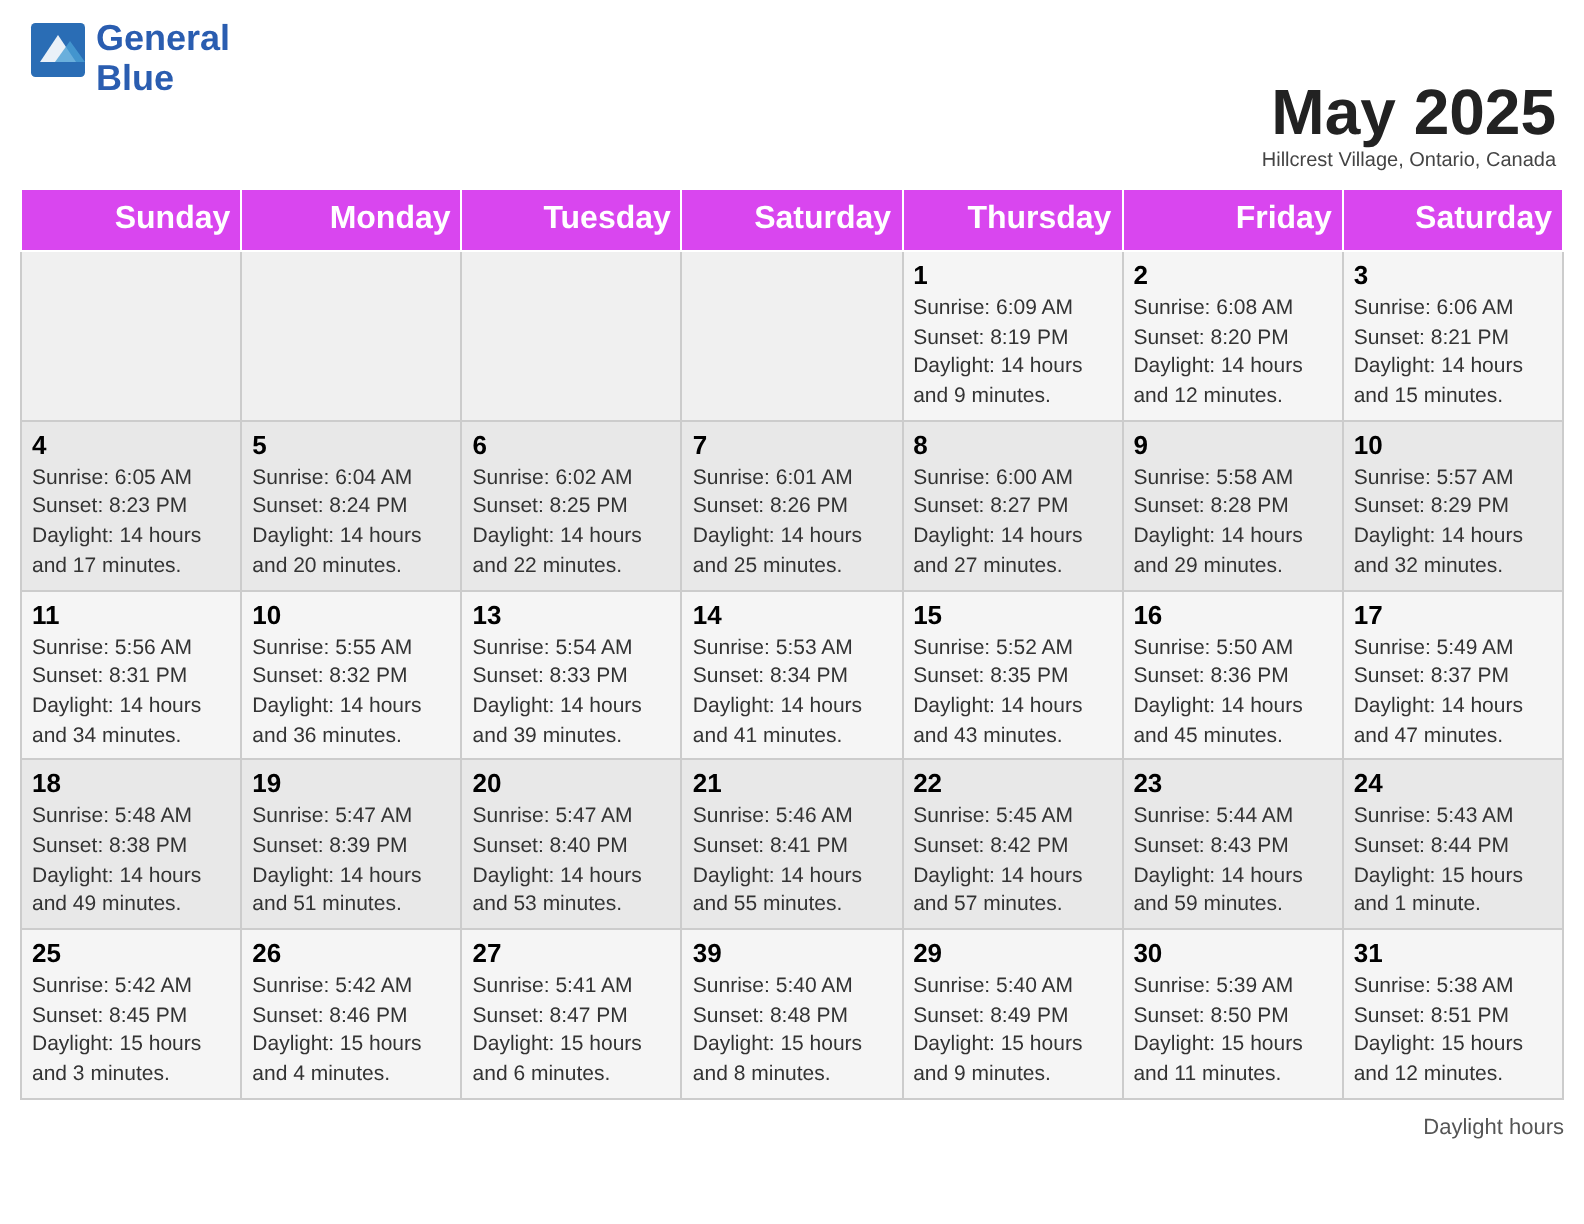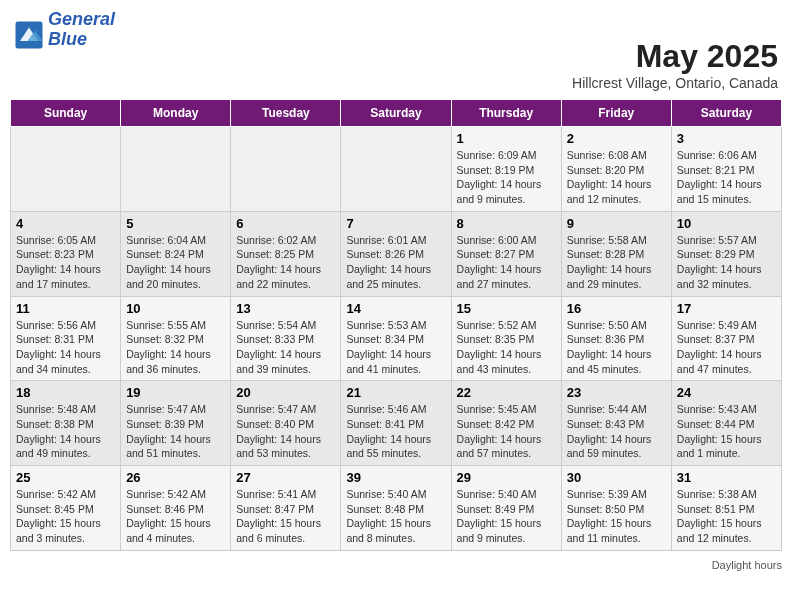--- a/index.html
+++ b/index.html
@@ -12,23 +12,22 @@
     }
     .header-area {
       display: flex;
       justify-content: space-between;
       align-items: flex-start;
       margin-bottom: 8px;
       padding: 0 4px;
     }
     .logo {
       display: flex;
-      align-items: flex-end;
+      align-items: flex-start;
       gap: 4px;
-      font-style: italic;
     }
     .logo-text {
       font-size: 18px;
       font-weight: bold;
       color: #2a5db0;
       line-height: 1.1;
     }
     .logo-text span {
       display: block;
     }
@@ -39,36 +38,36 @@
     .title-area {
       text-align: right;
     }
     .main-title {
       font-size: 32px;
       font-weight: bold;
       color: #222;
       margin-top: 28px;
     }
     .subtitle {
-      font-size: 14px;
+      font-size: 10px;
       color: #444;
     }
     table {
       width: 100%;
       border-collapse: collapse;
       font-size: 11px;
     }
     thead tr th {
-      background-color: #701a75;
+      background-color: #d946ef;
       color: #fff;
       font-weight: bold;
-      text-align: center;
+      text-align: right;
       padding: 6px 5px;
       border: 1px solid #fff;
-      font-size: 12px;
+      font-size: 16px;
     }
     tbody tr {
       vertical-align: top;
     }
     tbody tr:nth-child(odd) {
       background-color: #f5f5f5;
     }
     tbody tr:nth-child(even) {
       background-color: #e8e8e8;
     }

